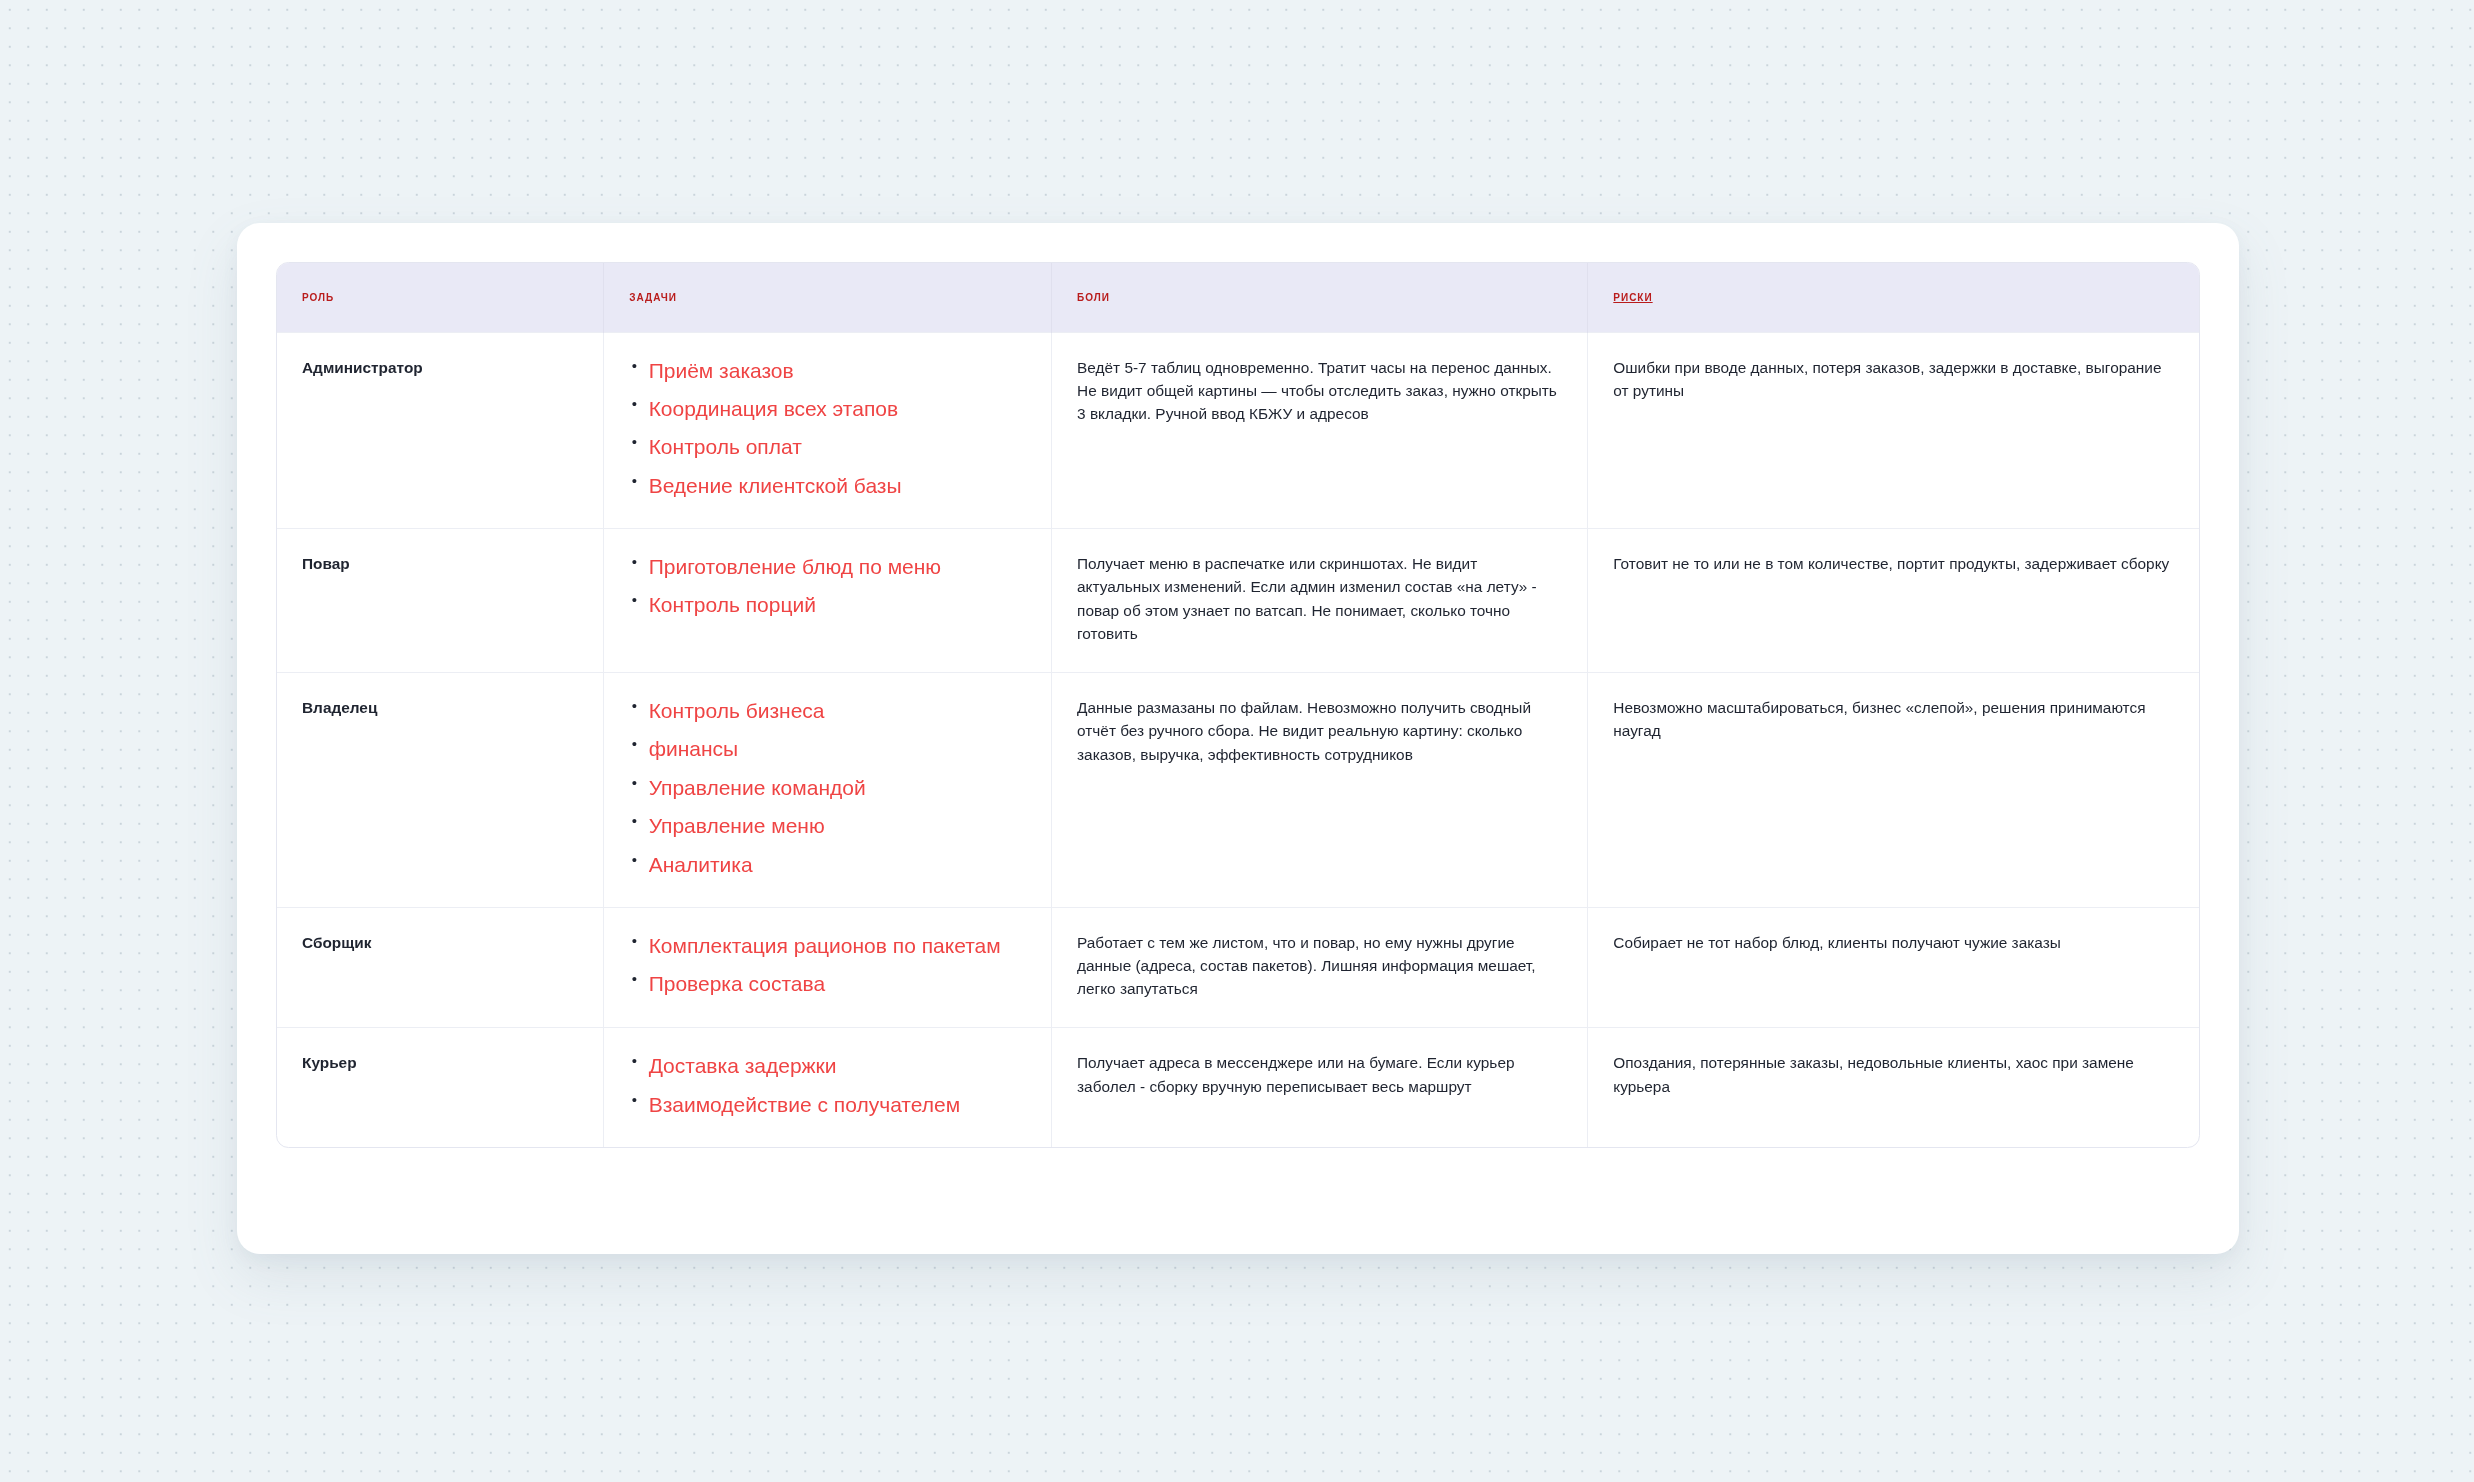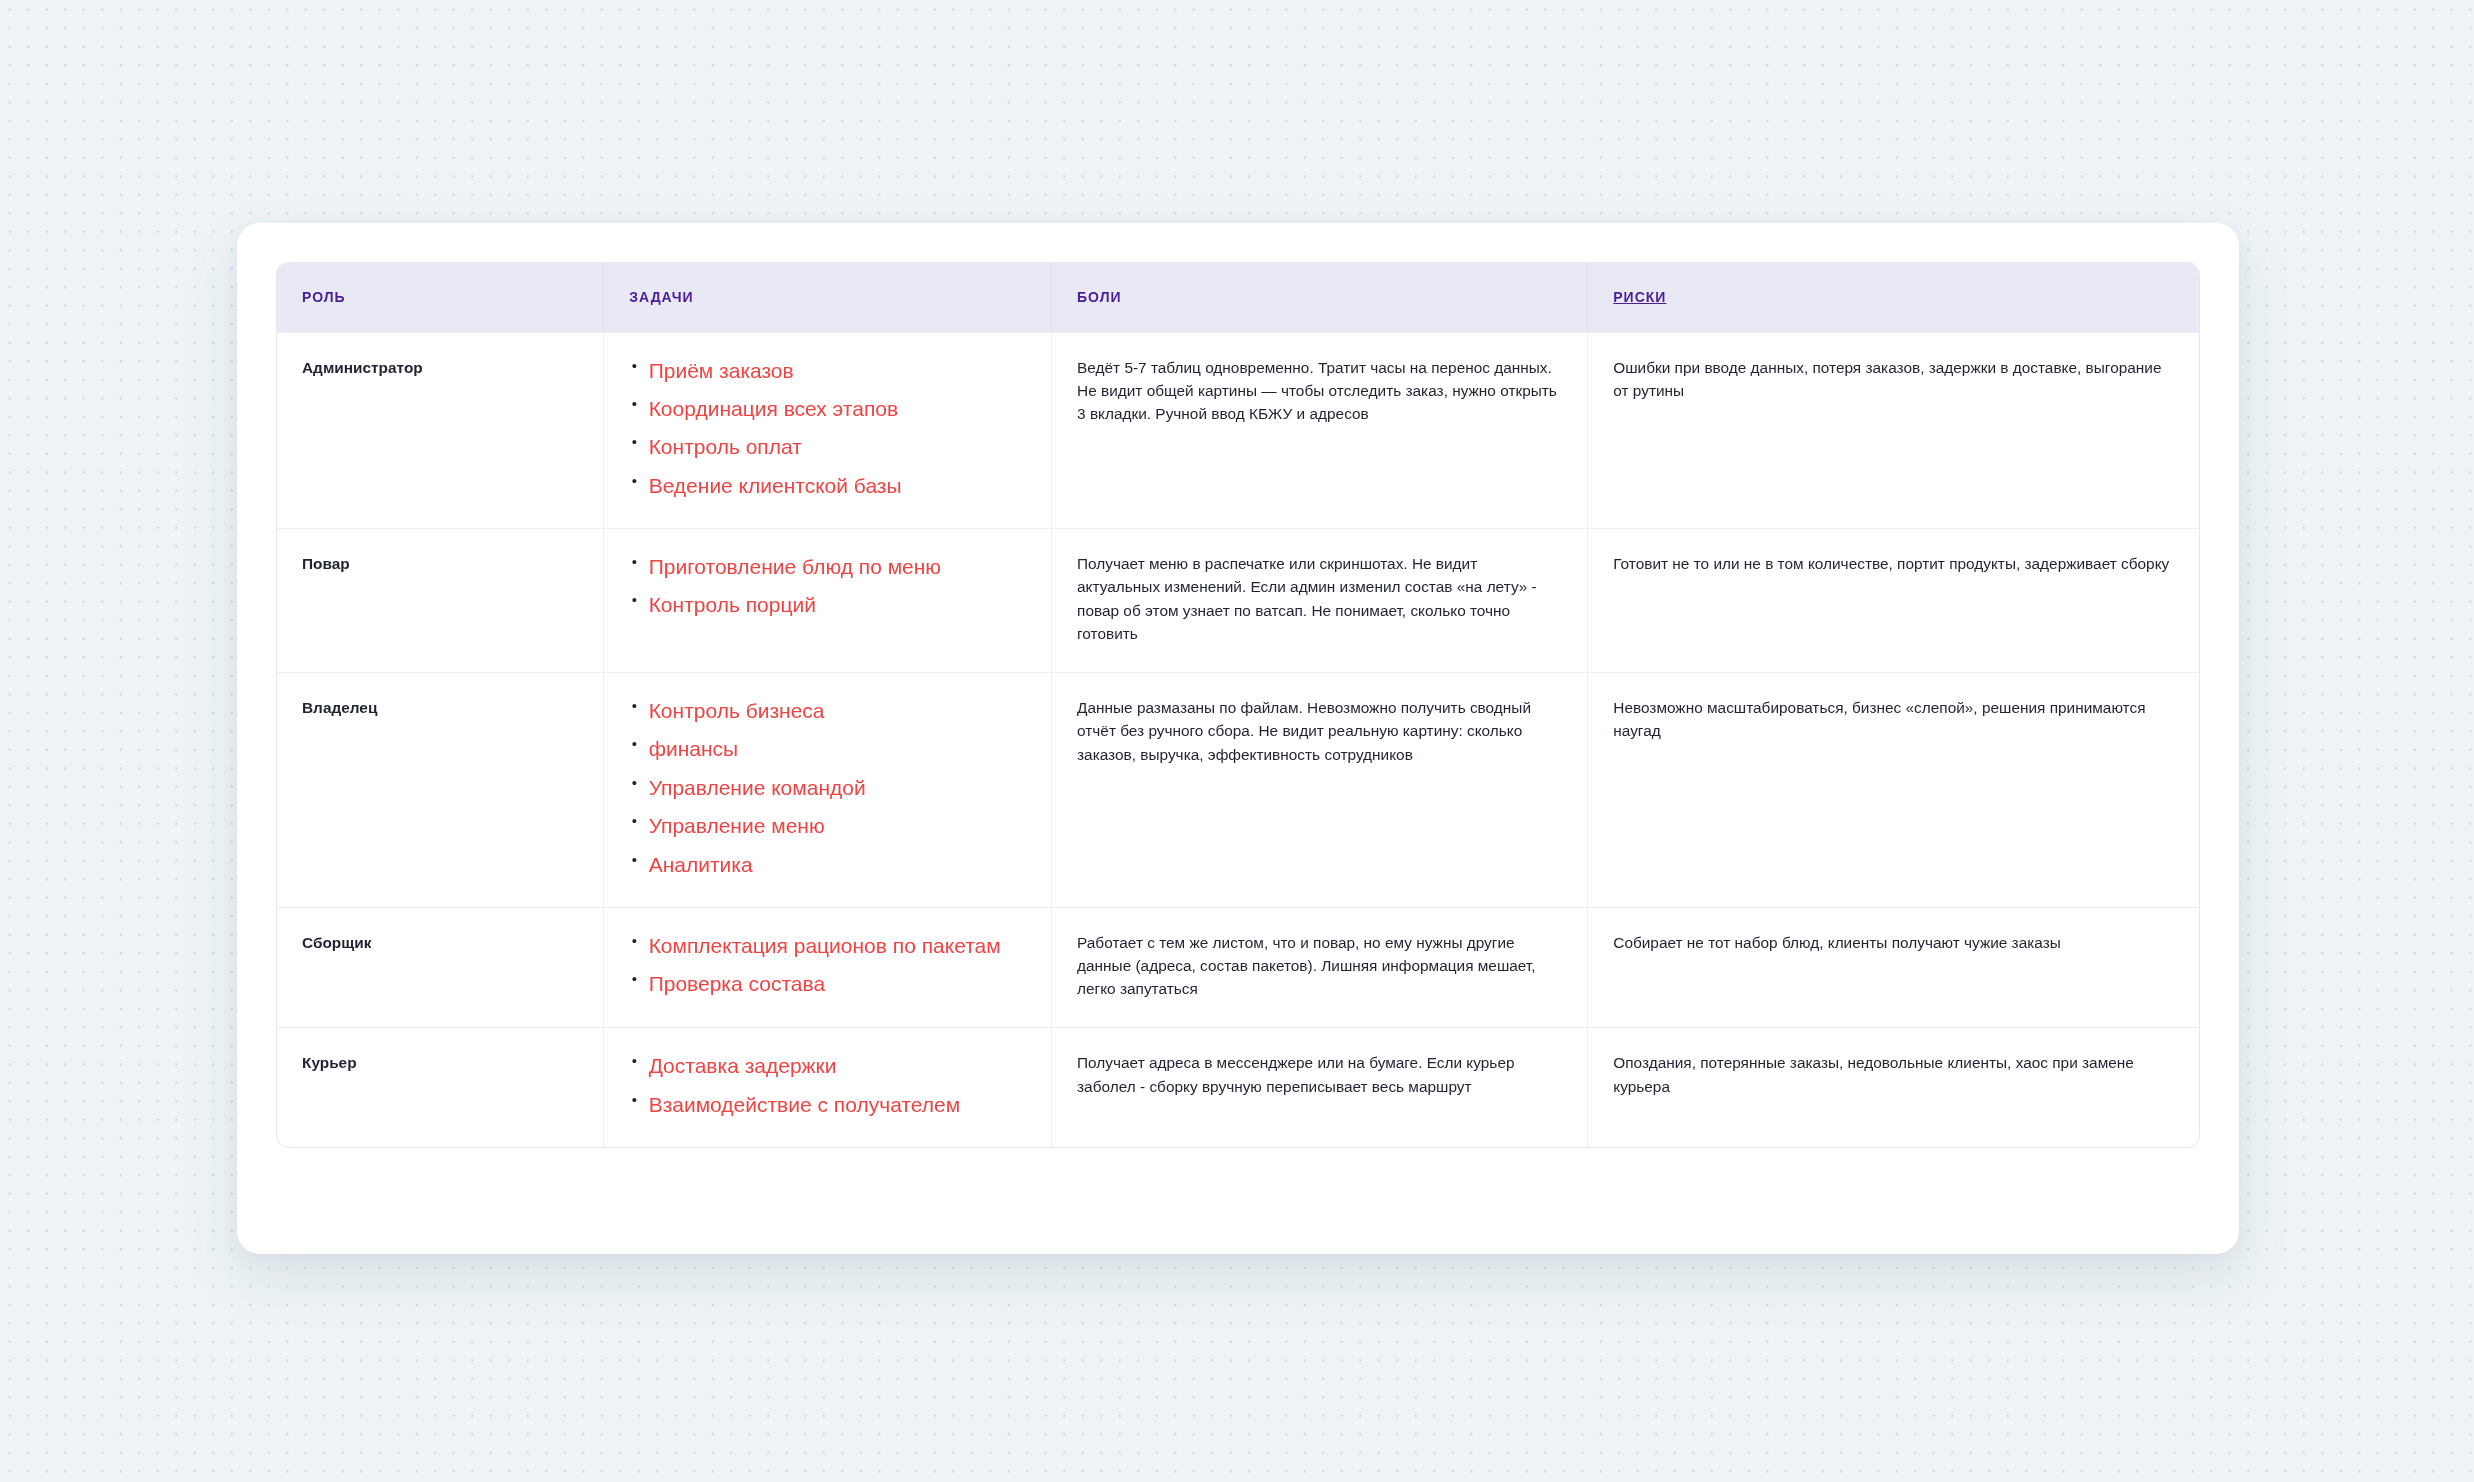--- a/index.html
+++ b/index.html
@@ -66,23 +66,23 @@
     overflow: hidden;
   }
   table.matrix {
     width: 100%;
     border-collapse: collapse;
     table-layout: fixed;
   }
   table.matrix thead th {
     background: #e9e9f6;
     text-align: left;
-    font-size: 14px;
+    font-size: 10px;
     font-weight: bold;
-    color: #4c1d95;
+    color: #b91c1c;
     letter-spacing: 1px;
     padding: 25.6px 25px 25.6px 25px;
     vertical-align: middle;
     border-right: 0.9px solid #e0e0ee;
     height: 69px;
   }
   table.matrix thead th:last-child { border-right: none; text-decoration: underline; }
 
   table.matrix tbody td {
     border-top: 0.9px solid #eceef4;

